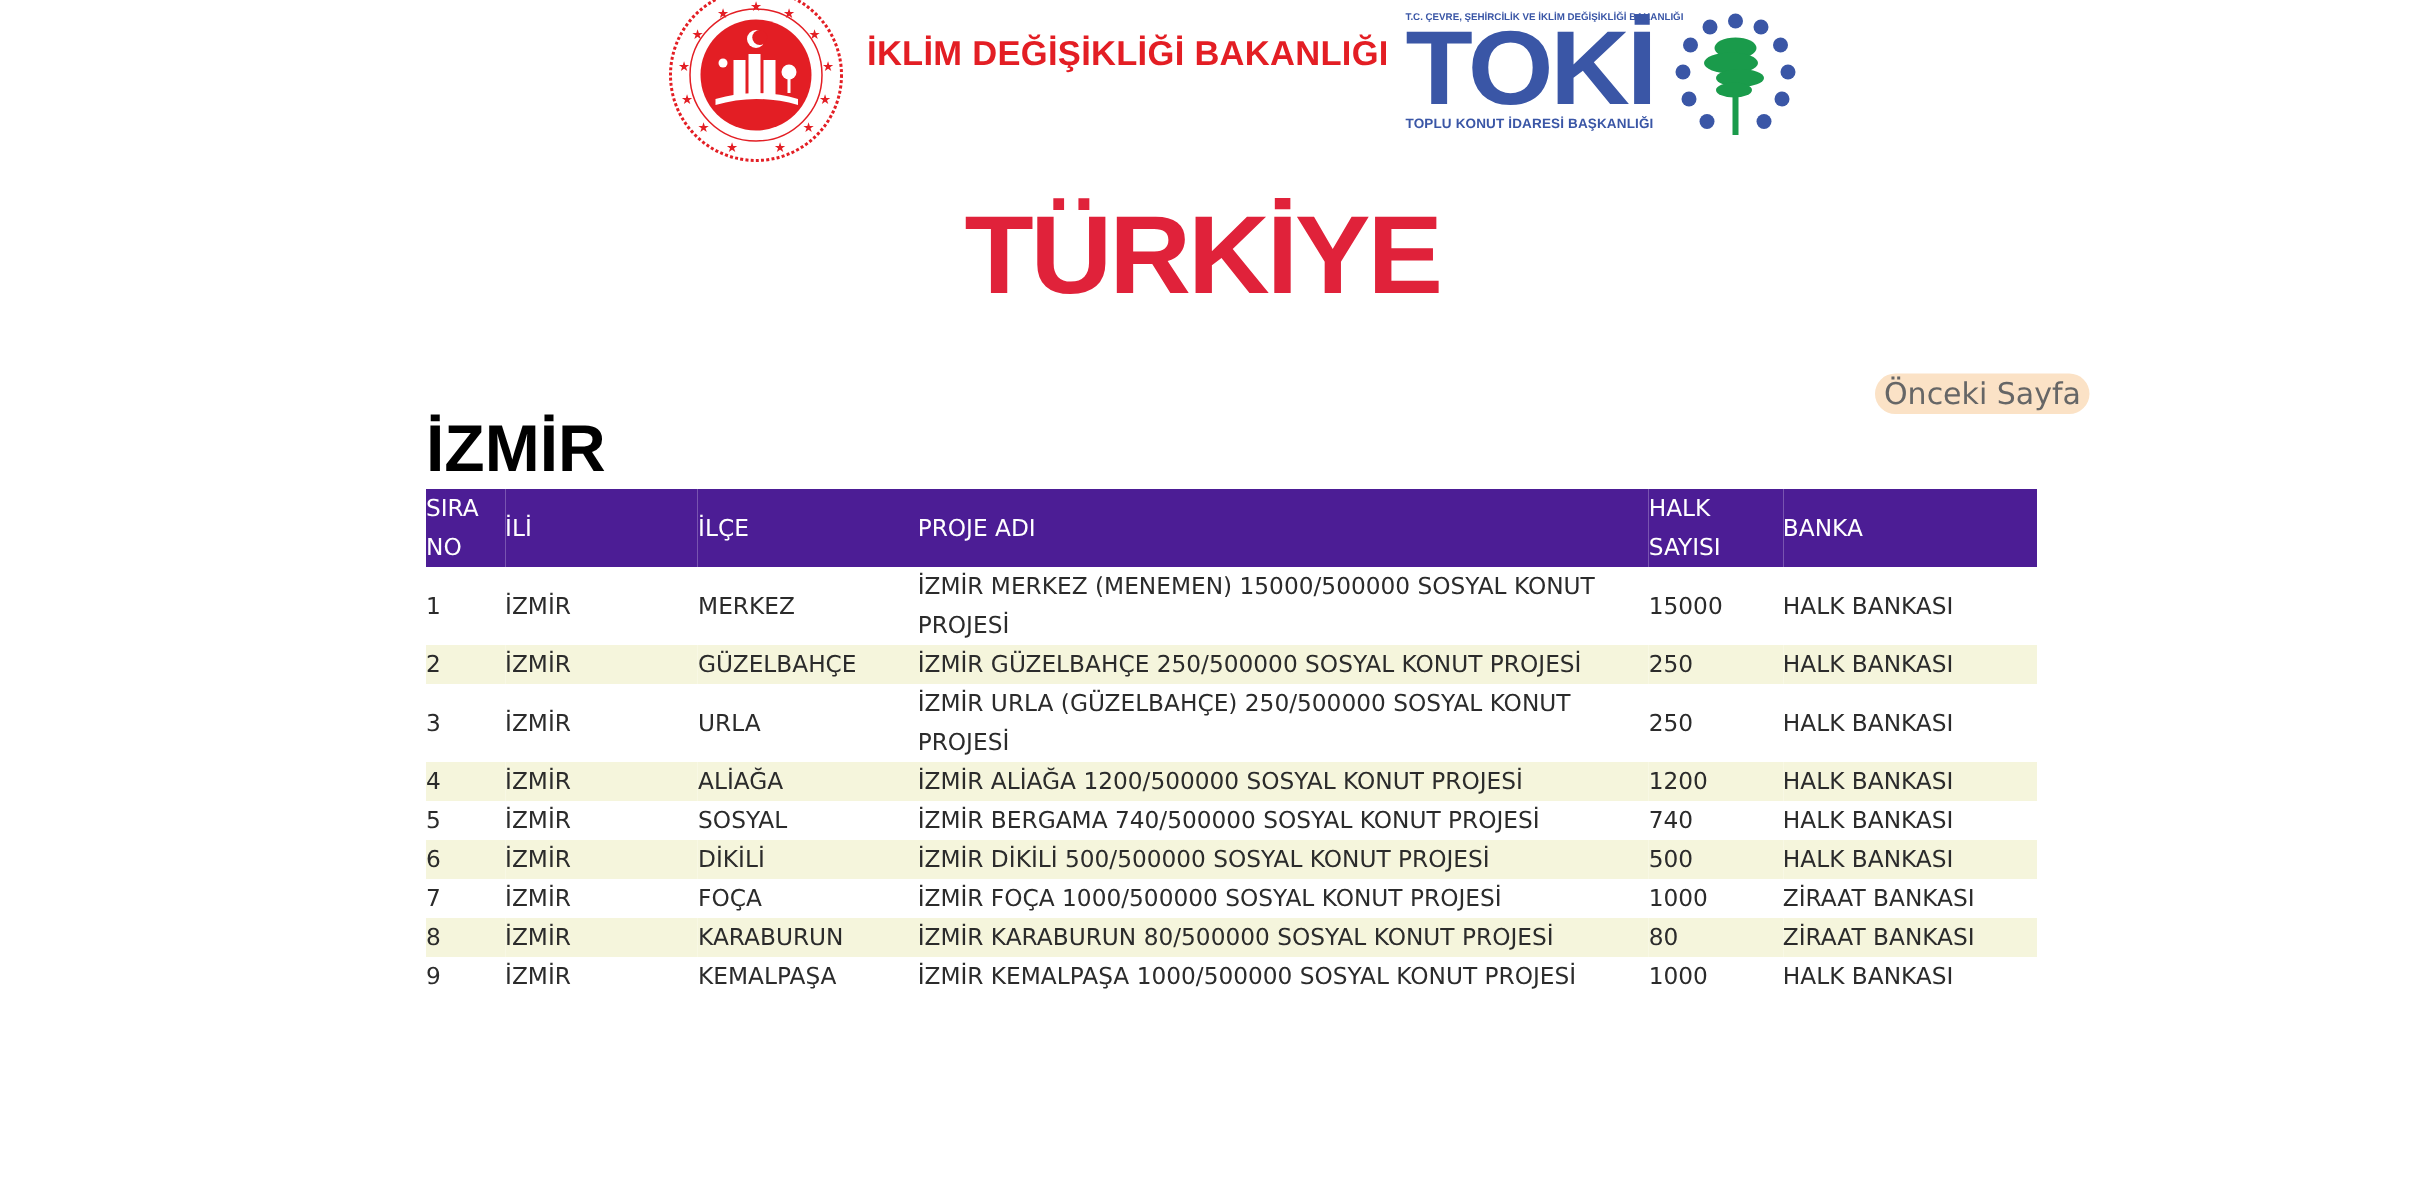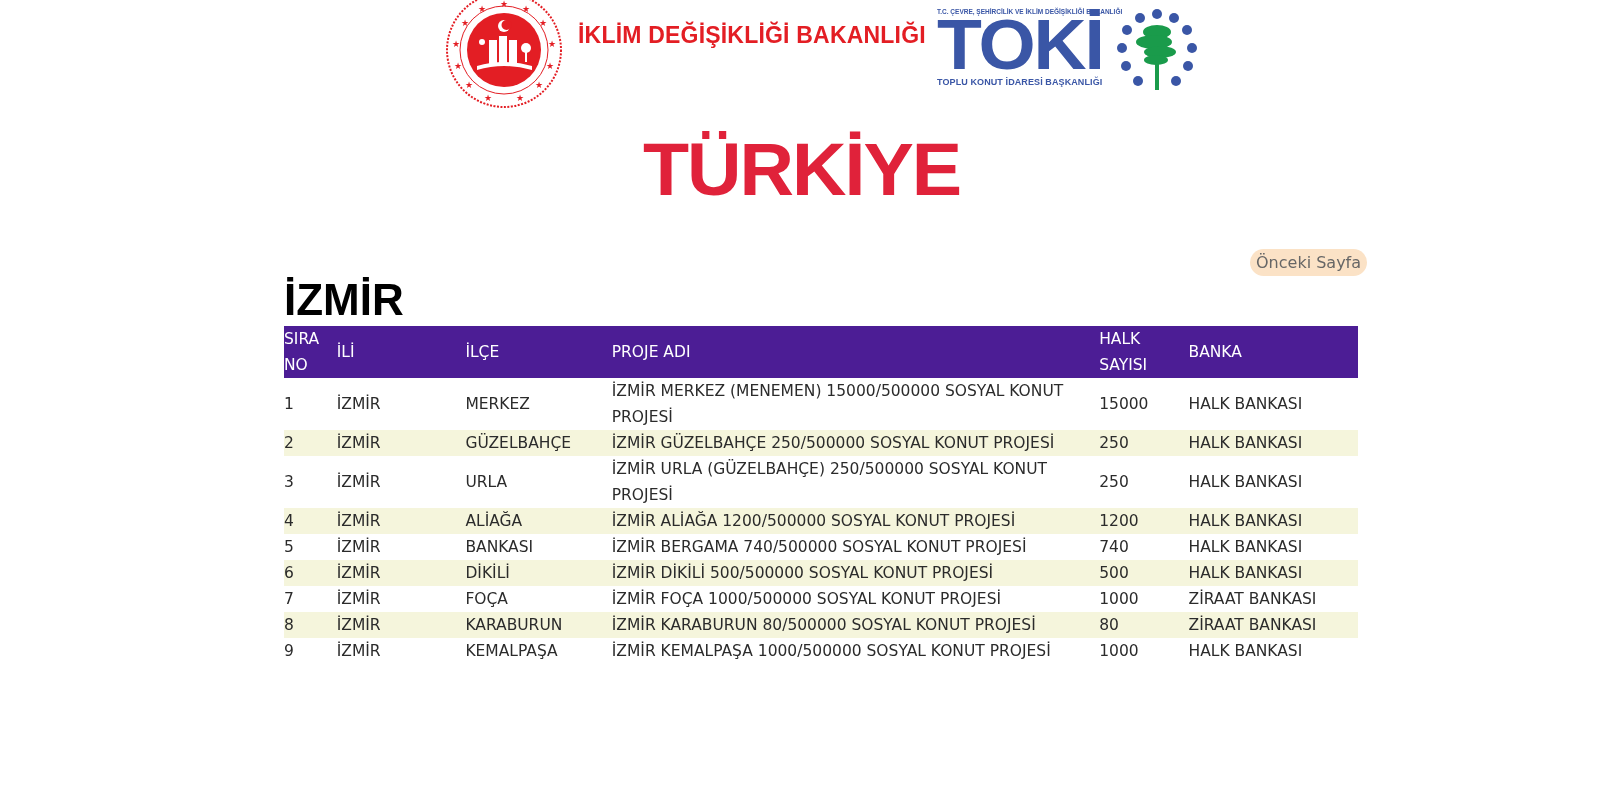--- a/index.html
+++ b/index.html
@@ -11,21 +11,21 @@
   .toki-block { position: absolute; left: 937px; top: 8px; width: 160px; height: 85px; }
   .toki-top { font-size: 6.5px; color: #3a56a6; font-weight: bold; white-space: nowrap; letter-spacing: 0px; }
   .toki-word { font-size: 70px; color: #3a56a6; font-weight: bold; line-height: 64px; margin-top: -2px; letter-spacing: -2px; font-family: "Liberation Sans", sans-serif; transform: scaleX(1.05); transform-origin: left; }
   .toki-bottom { font-size: 9px; color: #3a56a6; font-weight: bold; white-space: nowrap; letter-spacing: 0.1px; }
   .toki-emblem { position: absolute; left: 1112px; top: 8px; width: 90px; height: 86px; }
 
   .campaign-logo { position: absolute; left: 643px; top: 137px; width: 360px; height: 115px; }
   .campaign-line1 { font-size: 50px; line-height: 50px; font-weight: normal; letter-spacing: -1px; background: linear-gradient(90deg, #2fa9e0 0%, #3b6ab5 100%); -webkit-background-clip: text; background-clip: text; color: transparent; font-family: "Liberation Sans", sans-serif; }
   .campaign-line2 { font-size: 74px; line-height: 66px; font-weight: bold; letter-spacing: -2px; color: #e0223a; font-family: "Liberation Sans", sans-serif; transform: scaleX(1.02); transform-origin: left; }
 
-  .prev-page-button { position: absolute; left: 1250px; top: 249px; height: 27px; padding: 0 6px; border-radius: 14px; background: #fbe2c6; color: #666; font-size: 16px; line-height: 27px; border: none; cursor: pointer; font-family: "DejaVu Sans", sans-serif; }
+  .prev-page-button { position: absolute; left: 1250px; top: 249px; height: 27px; padding: 0 6px; border-radius: 14px; background: #fbe2c6; color: #666; font-size: 20px; line-height: 27px; border: none; cursor: pointer; font-family: "DejaVu Sans", sans-serif; }
 
   .city-title { position: absolute; left: 284px; top: 270px; font-size: 44px; font-weight: bold; color: #000; letter-spacing: 0px; font-family: "Liberation Sans", sans-serif; margin: 0; line-height: 60px; }
 
   .data-table { position: absolute; left: 284px; top: 326px; width: 1074px; border-collapse: collapse; font-family: "DejaVu Sans", sans-serif; font-size: 15.5px; }
   .data-table thead tr { background: #4c1d95; }
   .data-table th { color: #ffffff; font-weight: normal; text-align: left; padding: 0; line-height: 26px; vertical-align: middle; height: 52px; }
   .data-table td { padding: 0; line-height: 26px; vertical-align: middle; color: #2b2b2b; }
   .data-table tbody tr:nth-child(even) { background: #f5f5dc; }
   .data-table tbody tr:nth-child(odd) { background: #ffffff; }
   .col-no { width: 53px; }
@@ -156,21 +156,21 @@
         <td class="col-no">4</td>
         <td class="col-il">İZMİR</td>
         <td class="col-ilce">ALİAĞA</td>
         <td class="col-proje">İZMİR ALİAĞA 1200/500000 SOSYAL KONUT PROJESİ</td>
         <td class="col-konut">1200</td>
         <td class="col-banka">HALK BANKASI</td>
       </tr>
       <tr>
         <td class="col-no">5</td>
         <td class="col-il">İZMİR</td>
-        <td class="col-ilce">BANKASI</td>
+        <td class="col-ilce">SOSYAL</td>
         <td class="col-proje">İZMİR BERGAMA 740/500000 SOSYAL KONUT PROJESİ</td>
         <td class="col-konut">740</td>
         <td class="col-banka">HALK BANKASI</td>
       </tr>
       <tr>
         <td class="col-no">6</td>
         <td class="col-il">İZMİR</td>
         <td class="col-ilce">DİKİLİ</td>
         <td class="col-proje">İZMİR DİKİLİ 500/500000 SOSYAL KONUT PROJESİ</td>
         <td class="col-konut">500</td>

